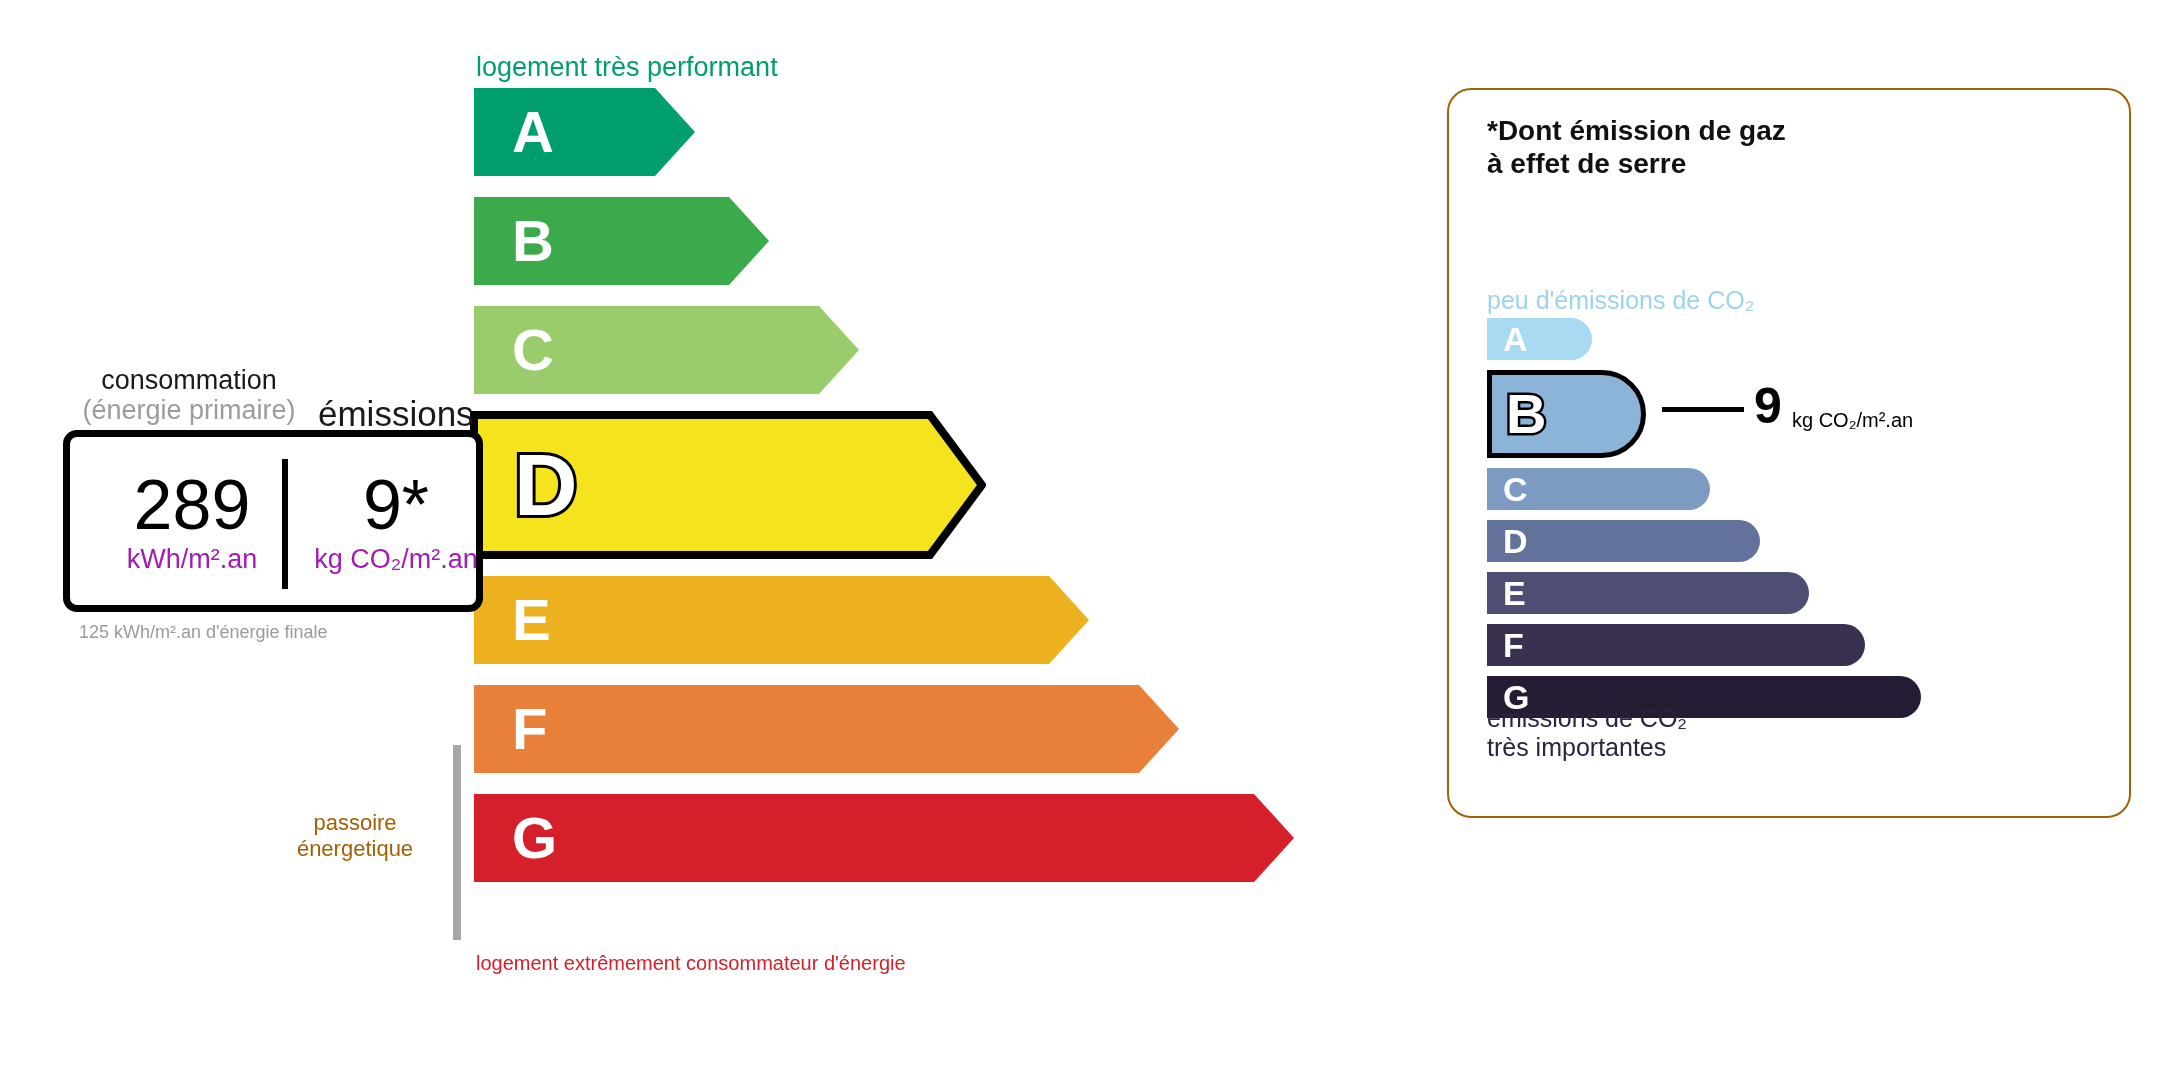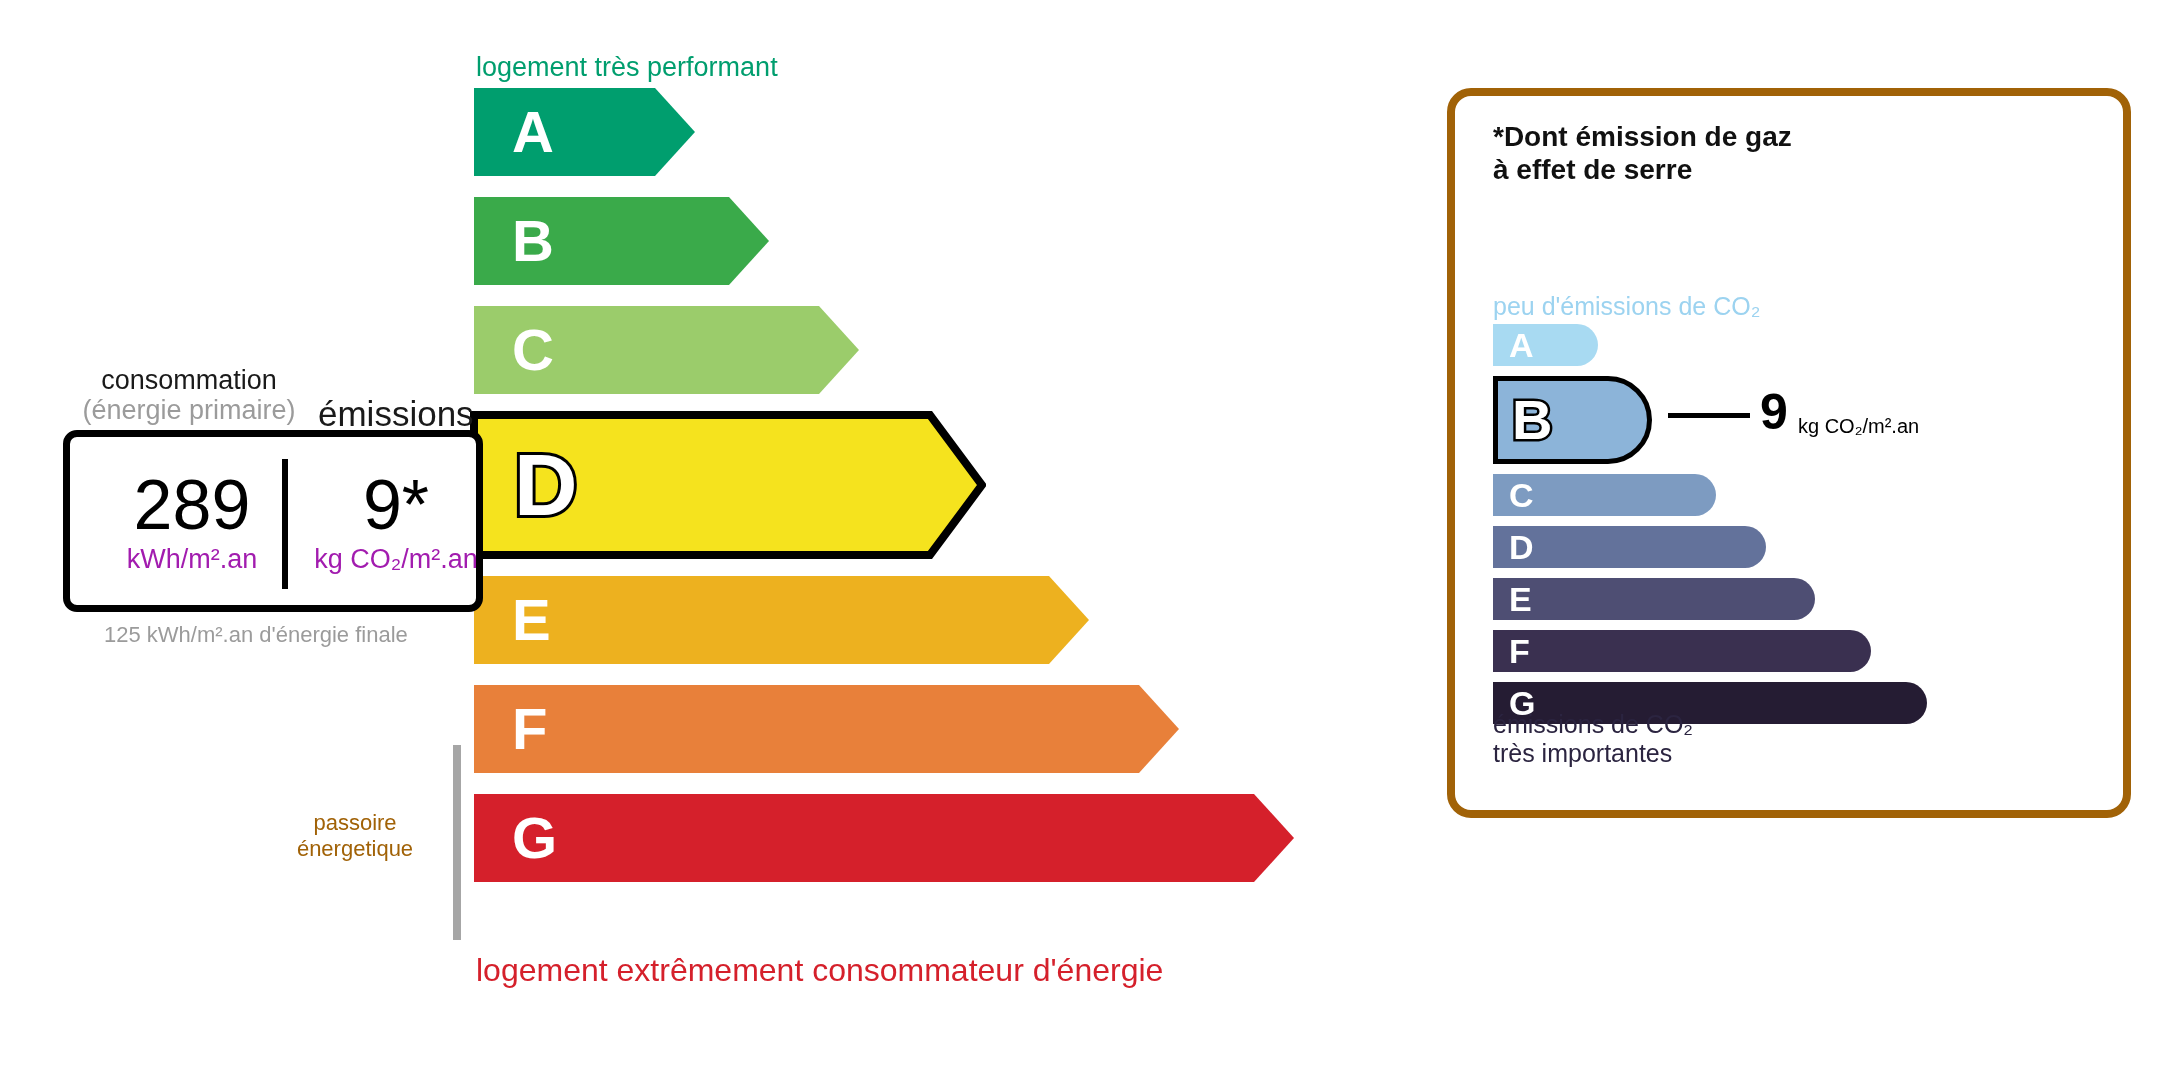--- a/index.html
+++ b/index.html
@@ -30,21 +30,21 @@
     left: 460px;
     top: 52px;
     font-size: 27px;
     color: #009E6E;
     white-space: nowrap;
   }
   .bottom-caption {
     position: absolute;
     left: 460px;
     top: 952px;
-    font-size: 32px;
+    font-size: 20px;
     color: #D5202B;
     white-space: nowrap;
   }
 
   
   #arrow-stack {
     position: absolute;
     left: 458px;
     top: 88px;
     width: 820px;
@@ -135,24 +135,23 @@
     position: absolute;
     left: 302px;
     top: 394px;
     font-size: 35px;
     color: #1a1a1a;
   }
   .label-final-energy {
     position: absolute;
     left: 63px;
     top: 622px;
-    font-size: 22px;
+    font-size: 18px;
     color: #9b9b9b;
     line-height: 1.16;
-    margin-left: 25px;
   }
 
   
   #passoire-bar {
     position: absolute;
     left: 437px;
     top: 745px;
     width: 8px;
     height: 195px;
     background: #a6a6a6;
@@ -168,21 +167,21 @@
     line-height: 1.16;
   }
 
   
   #ges-panel {
     position: absolute;
     left: 1447px;
     top: 88px;
     width: 684px;
     height: 730px;
-    border: 8px solid #a16207;
+    border: 2px solid #a16207;
     border-radius: 24px;
     background: #ffffff;
     box-sizing: border-box;
   }
   #ges-title {
     position: absolute;
     left: 38px;
     top: 24px;
     font-size: 28px;
     font-weight: bold;

